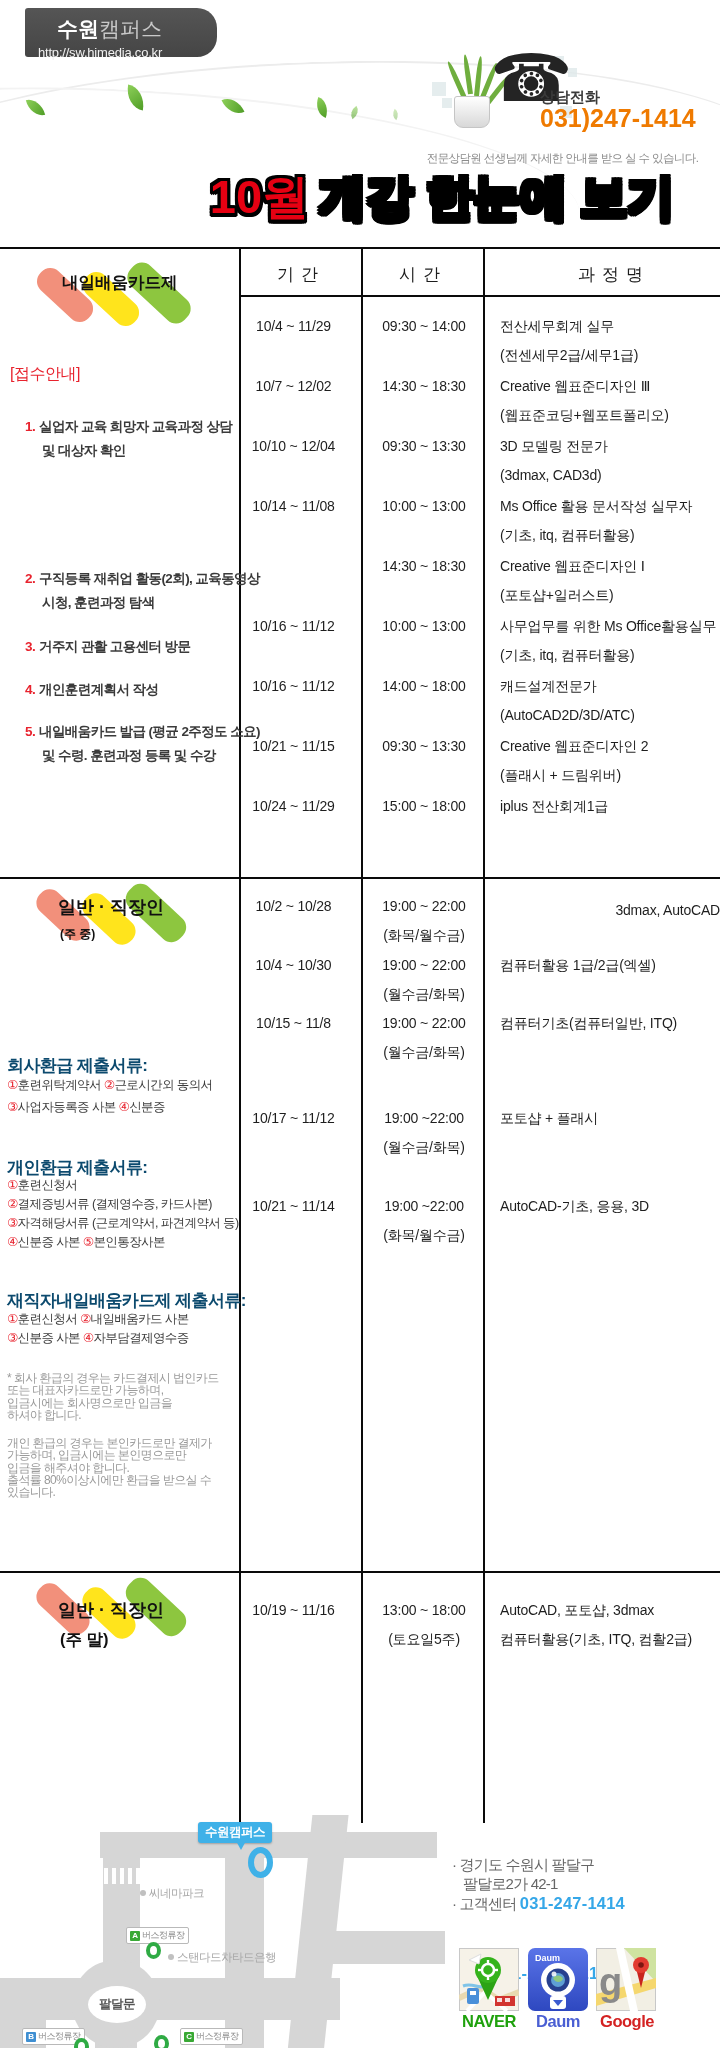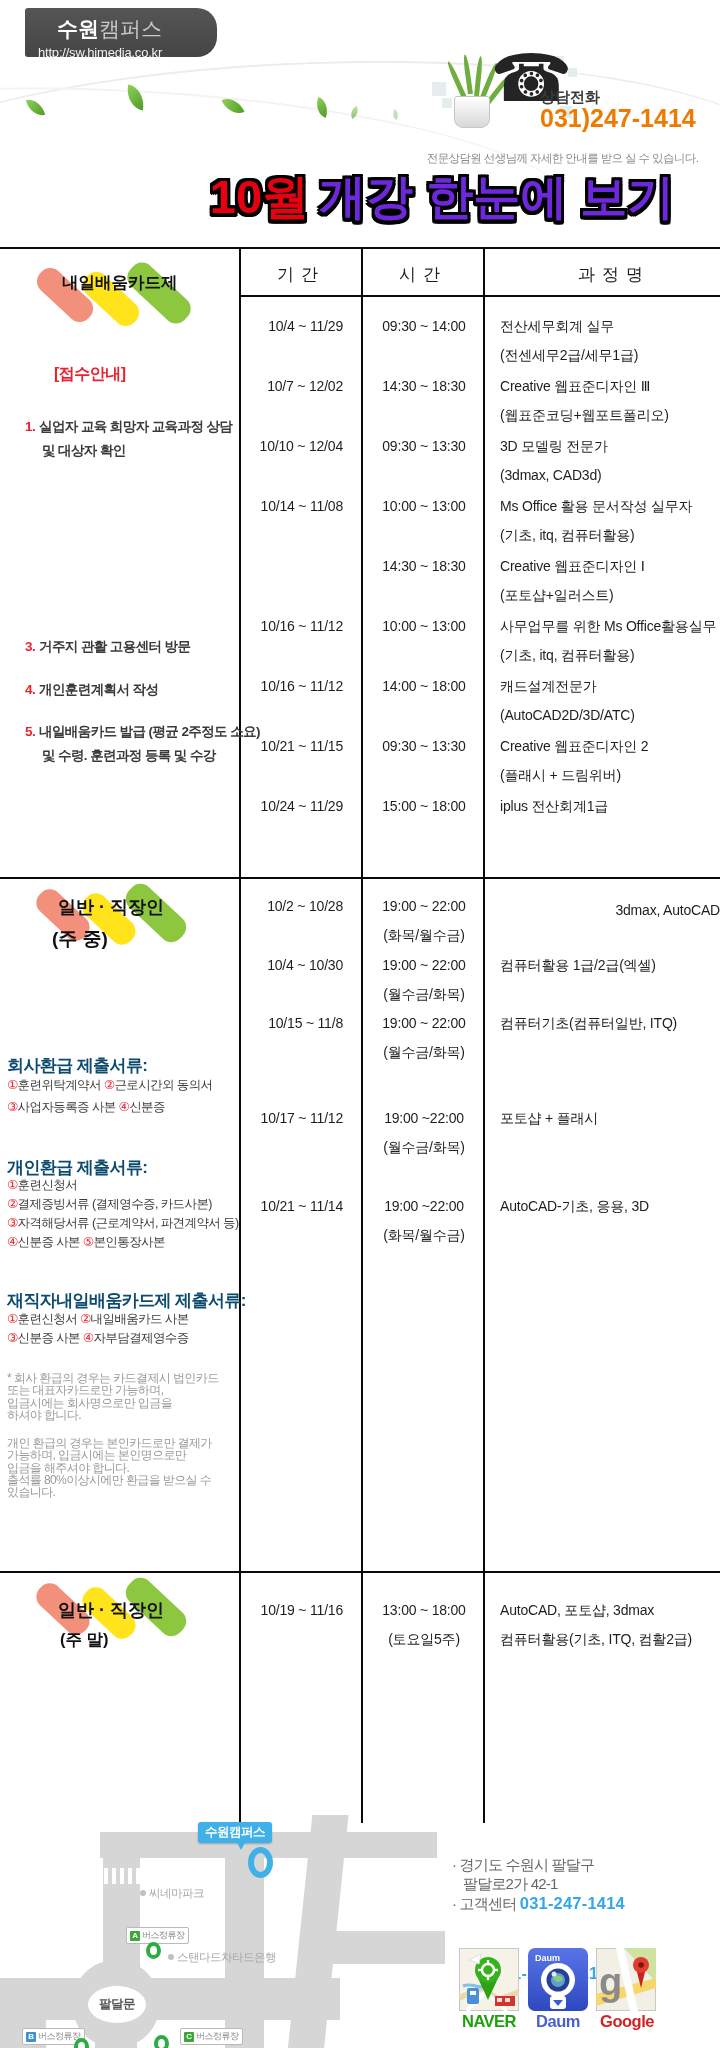--- a/index.html
+++ b/index.html
@@ -21,40 +21,40 @@
   .pl{position:absolute;width:5px;height:40px;background:#6fae3e;border-radius:100% 100% 0 0;transform-origin:bottom center;}
   .pot{position:absolute;left:22px;top:42px;width:34px;height:30px;background:linear-gradient(#ffffff,#d8d8d8);border:1px solid #c5c5c5;border-radius:3px 3px 9px 9px;}
   .ph{position:absolute;left:58px;top:-14px;font-size:66px;color:#242424;font-family:"DejaVu Sans",sans-serif;}
   .consult-label{position:absolute;left:540px;top:88px;font-size:15px;font-weight:bold;color:#3a3a3a;}
   .consult-phone{position:absolute;left:540px;top:104px;font-size:25px;font-weight:bold;color:#ef7a00;letter-spacing:0px;}
   .consult-note{position:absolute;left:410px;top:151px;width:305px;font-size:11.5px;color:#8b8b8b;text-align:center;letter-spacing:-0.6px;}
   
   .title{position:absolute;left:168px;top:166px;width:548px;text-align:center;font-size:47px;font-weight:bold;letter-spacing:0px;white-space:nowrap;}
   .otl{text-shadow:-3px -3px 0 #000,3px -3px 0 #000,-3px 3px 0 #000,3px 3px 0 #000,-3px 0 0 #000,3px 0 0 #000,0 -3px 0 #000,0 3px 0 #000,0 4px 0 #000,2px 4px 0 #000,-2px 4px 0 #000;}
   .title .mo{color:#e60012;margin-right:10px;}
-  .title .re{color:#6d28d9;}
+  .title .re{color:#000000;}
   
   .hl{position:absolute;height:2px;background:#0a0a0a;}
   .vl{position:absolute;width:2px;background:#0a0a0a;top:248px;height:1575px;}
   .th{position:absolute;top:263px;font-size:17px;letter-spacing:7px;color:#1d1d1d;text-align:center;}
   
   .stroke{position:absolute;border-radius:12px;transform:rotate(-47deg);}
   .sA{background:#f2907b;}.sB{background:#ffe41c;}.sC{background:#8dc63f;}
   .seclabel{position:absolute;font-weight:bold;color:#111;white-space:nowrap;}
   
   .col{position:absolute;}
-  .c2{left:232px;width:111px;text-align:right;}
+  .c2{left:238px;width:111px;text-align:center;}
   .c3{left:362px;width:124px;text-align:center;}
   .c4{left:500px;width:220px;text-align:left;}
   .row{height:60px;}
   .cell{font-size:14px;color:#1e1e1e;white-space:nowrap;line-height:17px;letter-spacing:-0.2px;}
   .l2{margin-top:12px;}
   .s2row{position:absolute;width:100%;}
   
-  .guide-title{position:absolute;left:10px;top:364px;font-size:16px;font-weight:bold;color:#e8232e;letter-spacing:-0.5px;margin-left:44px;}
+  .guide-title{position:absolute;left:10px;top:364px;font-size:16px;font-weight:normal;color:#e8232e;letter-spacing:-0.5px;}
   .step{position:absolute;left:25px;font-size:13.5px;color:#3a3a3a;font-weight:bold;letter-spacing:-0.6px;white-space:nowrap;}
   .stepnum{color:#e8232e;margin-right:4px;}
   .stepl2{margin:6px 0 0 17px;}
   .graynote{position:absolute;left:7px;font-size:12px;line-height:12.3px;color:#9a9a9a;letter-spacing:-0.6px;white-space:nowrap;}
   .doct{position:absolute;left:7px;font-size:17px;font-weight:bold;color:#0c4a6e;letter-spacing:-0.6px;}
   .docl{position:absolute;left:7px;font-size:12.5px;color:#3c3c3c;letter-spacing:-0.6px;white-space:nowrap;}
   .rc{color:#e8232e;}
   
   .map{position:absolute;left:0;top:1815px;width:445px;height:233px;overflow:hidden;}
   .road{position:absolute;background:#d6d6d6;}
@@ -135,20 +135,24 @@
   <div class="stroke sA" style="left:52px;top:262px;width:26px;height:66px;"></div>
   <div class="stroke sB" style="left:98px;top:266px;width:26px;height:66px;"></div>
   <div class="stroke sC" style="left:145px;top:256px;width:28px;height:74px;"></div>
   <div class="seclabel" style="left:62px;top:272px;font-size:16.5px;">내일배움카드제</div>
 
   <div class="guide-title">[접수안내]</div>
   <div class="step" style="top:418px;">
     <span class="stepnum">1.</span><span>실업자 교육 희망자 교육과정 상담</span>
     <div class="stepl2">및 대상자 확인</div>
   </div>
+  <div class="step" style="top:570px;">
+    <span class="stepnum">2.</span><span>구직등록 재취업 활동(2회), 교육동영상</span>
+    <div class="stepl2">시청, 훈련과정 탐색</div>
+  </div>
   <div class="step" style="top:638px;">
     <span class="stepnum">3.</span><span>거주지 관활 고용센터 방문</span>
   </div>
   <div class="step" style="top:681px;">
     <span class="stepnum">4.</span><span>개인훈련계획서 작성</span>
   </div>
   <div class="step" style="top:723px;">
     <span class="stepnum">5.</span><span>내일배움카드 발급 (평균 2주정도 소요)</span>
     <div class="stepl2">및 수령. 훈련과정 등록 및 수강</div>
   </div>
@@ -247,21 +251,21 @@
     <div class="row">
         <div class="cell">iplus 전산회계1급</div>
         <div class="cell l2"></div>
       </div>
   </div>
 
   <div class="stroke sA" style="left:50px;top:884px;width:26px;height:62px;"></div>
   <div class="stroke sB" style="left:96px;top:888px;width:26px;height:62px;"></div>
   <div class="stroke sC" style="left:142px;top:878px;width:28px;height:70px;"></div>
   <div class="seclabel" style="left:58px;top:895px;font-size:18px;">일반 · 직장인</div>
-  <div class="seclabel" style="left:52px;top:926px;font-size:19px;">(주 중)</div>
+  <div class="seclabel" style="left:60px;top:926px;font-size:12px;">(주 중)</div>
 
   <div class="doct" style="top:1054px;">회사환급 제출서류:</div>
   <div class="docl circnum" style="top:1077px;"><span class="rc">①</span>훈련위탁계약서 <span class="rc">②</span>근로시간외 동의서</div>
   <div class="docl circnum" style="top:1099px;"><span class="rc">③</span>사업자등록증 사본 <span class="rc">④</span>신분증</div>
   <div class="doct" style="top:1156px;">개인환급 제출서류:</div>
   <div class="docl circnum" style="top:1177px;"><span class="rc">①</span>훈련신청서</div>
   <div class="docl circnum" style="top:1196px;"><span class="rc">②</span>결제증빙서류 (결제영수증, 카드사본)</div>
   <div class="docl circnum" style="top:1215px;"><span class="rc">③</span>자격해당서류 (근로계약서, 파견계약서 등)</div>
   <div class="docl circnum" style="top:1234px;"><span class="rc">④</span>신분증 사본 <span class="rc">⑤</span>본인통장사본</div>
   <div class="doct" style="top:1289px;">재직자내일배움카드제 제출서류:</div>

